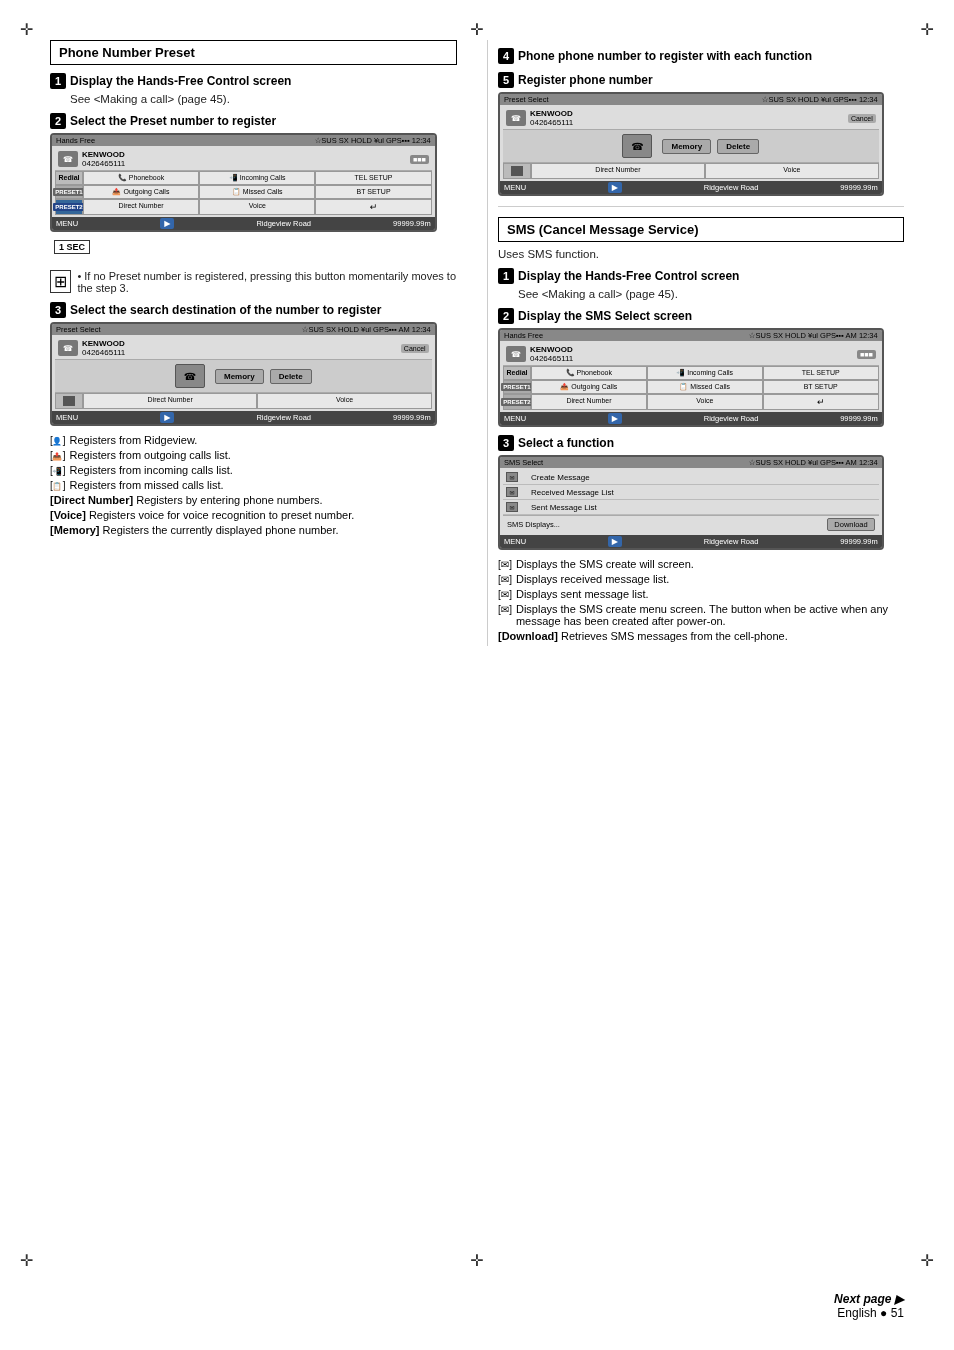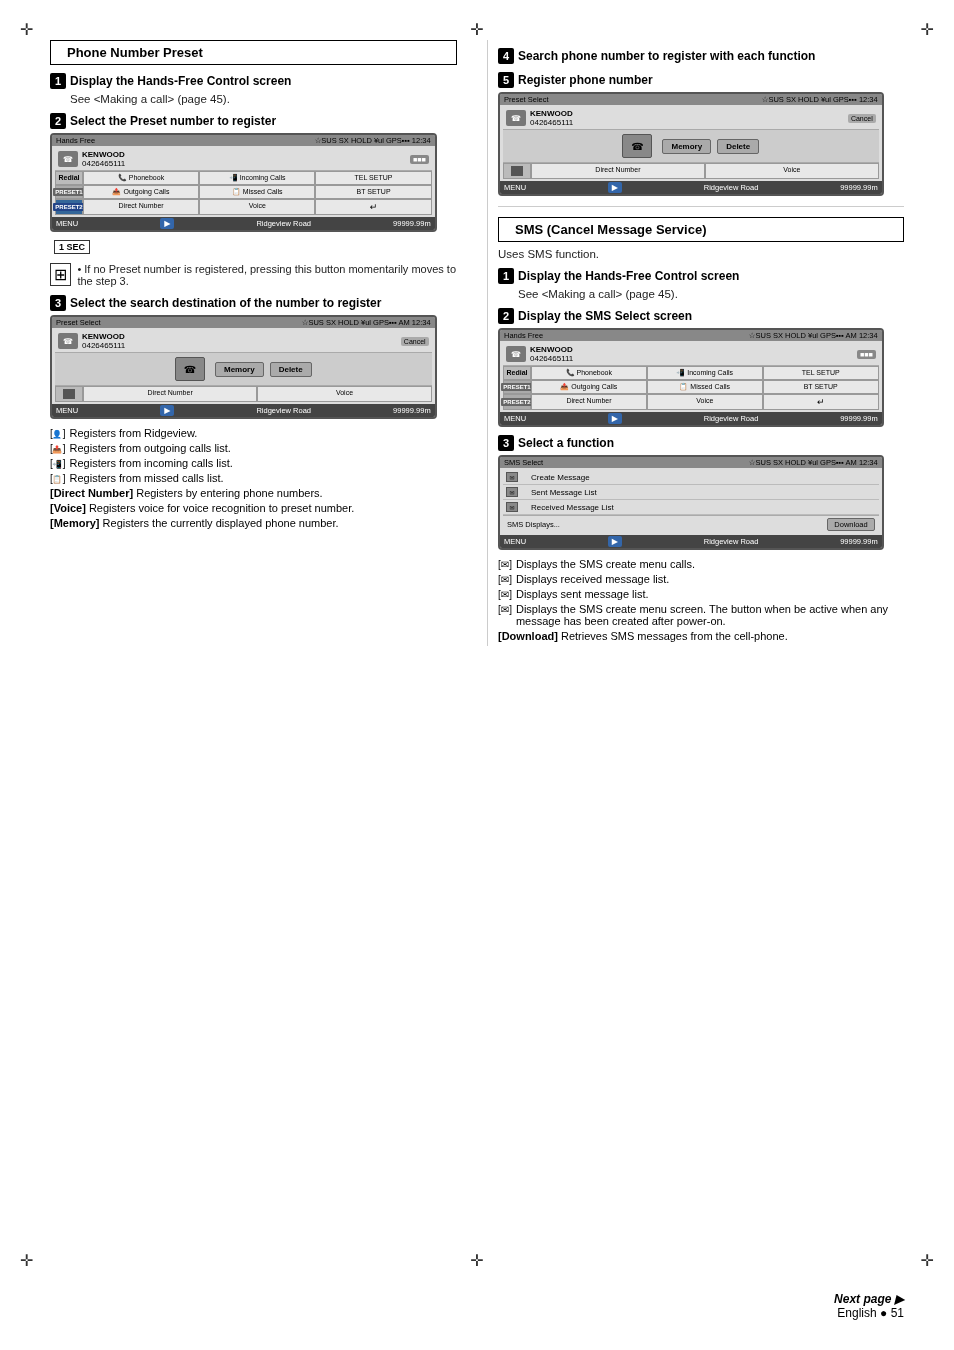--- a/index.html
+++ b/index.html
@@ -28,21 +28,20 @@
     .section-box {
       border: 1px solid #000;
       padding: 4px 8px;
       margin-bottom: 6px;
       display: flex;
       align-items: center;
     }
     .section-title {
       font-size: 13px;
       font-weight: bold;
-      margin-left: 8px;
     }
 
     .step-heading {
       font-size: 12px;
       font-weight: bold;
       margin: 8px 0 4px 0;
       display: flex;
       align-items: baseline;
       gap: 4px;
     }
@@ -286,21 +285,21 @@
         </div>
       </div>
       <div class="screen-footer">
         <span>MENU</span>
         <span style="background:#3366aa; padding:1px 4px; border-radius:2px; color:white; font-size:8px;">▶</span>
         <span>Ridgeview Road</span>
         <span>99999.99m</span>
       </div>
     </div>
 
-    <div style="display:flex; align-items:center; gap:4px; margin: 2px 0 9px 4px;">
+    <div style="display:flex; align-items:center; gap:4px; margin: 2px 0 16px 4px;">
       <div style="border:1px solid #333; padding:1px 4px; font-size:9px; font-weight:bold;">1 SEC</div>
     </div>
 
     <div class="note-box">
       <div style="font-size:16px; border:1px solid #333; padding:1px 3px;">⊞</div>
       <p class="note-text">• If no Preset number is registered, pressing this button momentarily moves to the step 3.</p>
     </div>
 
     <div class="step-heading">
       <span class="step-num">3</span>
@@ -373,21 +372,21 @@
         <span class="bullet-text"><span class="bracket-key">[Memory]</span> Registers the currently displayed phone number.</span>
       </div>
     </div>
 
   </div>
 
   <div class="right-col">
 
     <div class="step-heading">
       <span class="step-num">4</span>
-      <span>Search phone number to register with each function</span>
+      <span>Phone phone number to register with each function</span>
     </div>
 
     <div class="step-heading">
       <span class="step-num">5</span>
       <span>Register phone number</span>
     </div>
 
     <div class="screen-mock" style="width:95%;">
       <div class="screen-statusbar">
         <span>Preset Select</span>
@@ -501,43 +500,43 @@
         <span>SMS Select</span>
         <span>☆SUS SX HOLD ¥ul GPS▪▪▪ AM 12:34</span>
       </div>
       <div class="screen-body">
         <div class="sms-screen-item">
           <div class="sms-icon-box">✉</div>
           <span>Create Message</span>
         </div>
         <div class="sms-screen-item">
           <div class="sms-icon-box">✉</div>
-          <span>Sent Message List</span>
+          <span>Received Message List</span>
         </div>
         <div class="sms-screen-item">
           <div class="sms-icon-box">✉</div>
-          <span>Received Message List</span>
+          <span>Sent Message List</span>
         </div>
         <div style="display:flex; align-items:center; justify-content:space-between; padding:2px 4px; border-top:0.5px solid #aaa;">
           <span style="font-size:7.5px;">SMS Displays...</span>
           <div style="background:#aaa; border:1px solid #666; border-radius:2px; padding:1px 6px; font-size:7.5px;">Download</div>
         </div>
       </div>
       <div class="screen-footer">
         <span>MENU</span>
         <span style="background:#3366aa; padding:1px 4px; border-radius:2px; color:white; font-size:8px;">▶</span>
         <span>Ridgeview Road</span>
         <span>99999.99m</span>
       </div>
     </div>
 
     <div class="bullet-list">
       <div class="bullet-item">
         <span class="bullet-icon">[✉]</span>
-        <span class="bullet-text">Displays the SMS create menu calls.</span>
+        <span class="bullet-text">Displays the SMS create will screen.</span>
       </div>
       <div class="bullet-item">
         <span class="bullet-icon">[✉]</span>
         <span class="bullet-text">Displays received message list.</span>
       </div>
       <div class="bullet-item">
         <span class="bullet-icon">[✉]</span>
         <span class="bullet-text">Displays sent message list.</span>
       </div>
       <div class="bullet-item">

